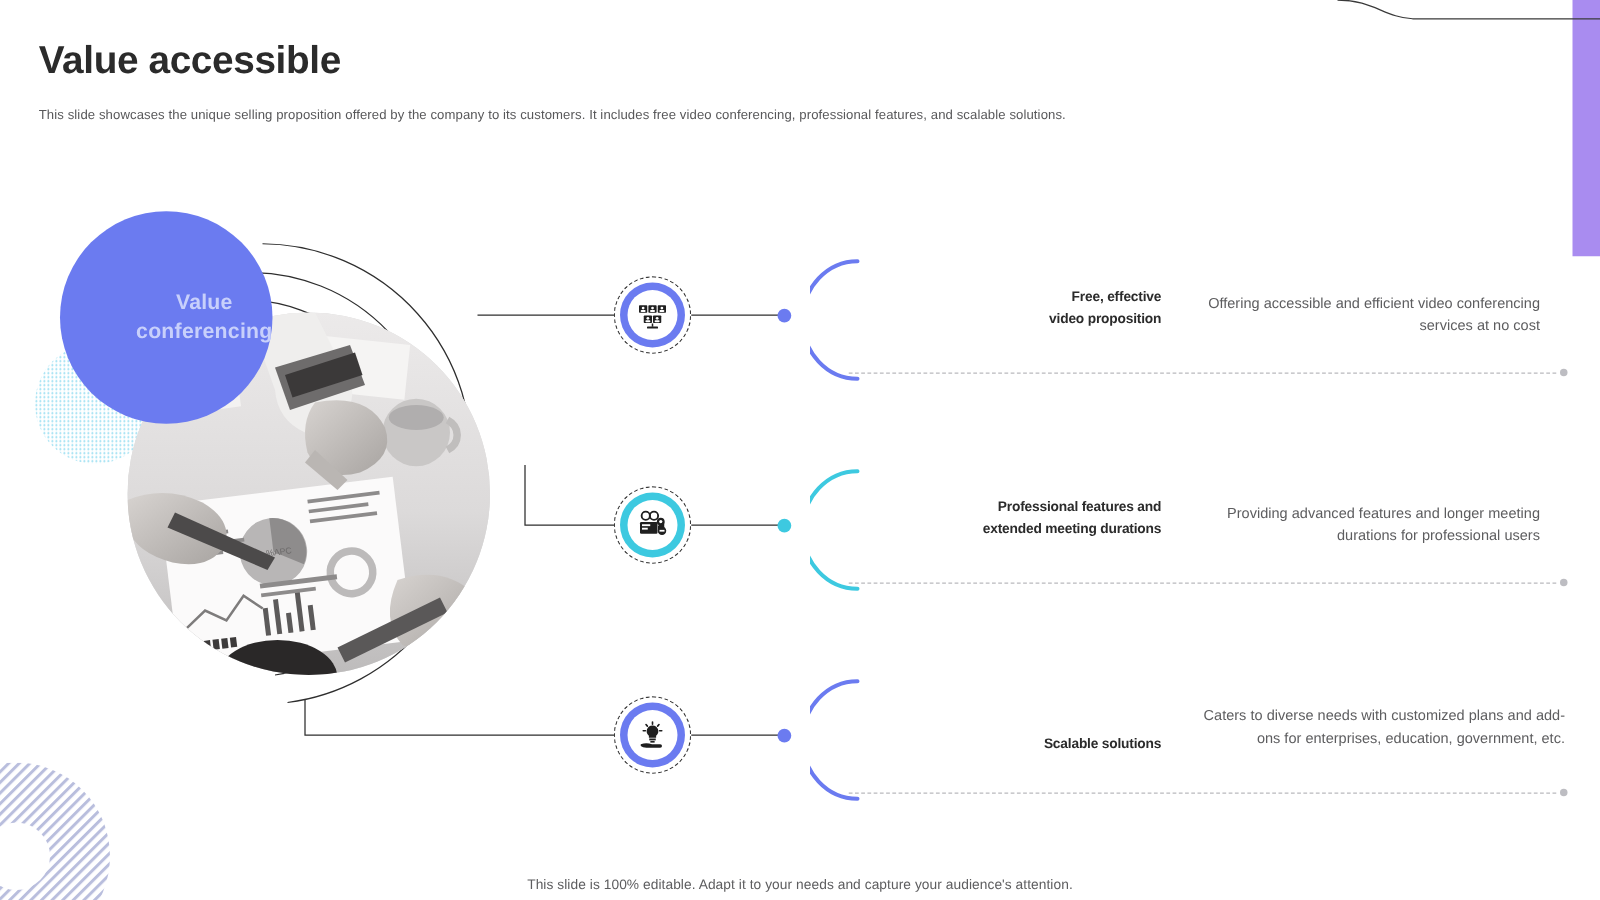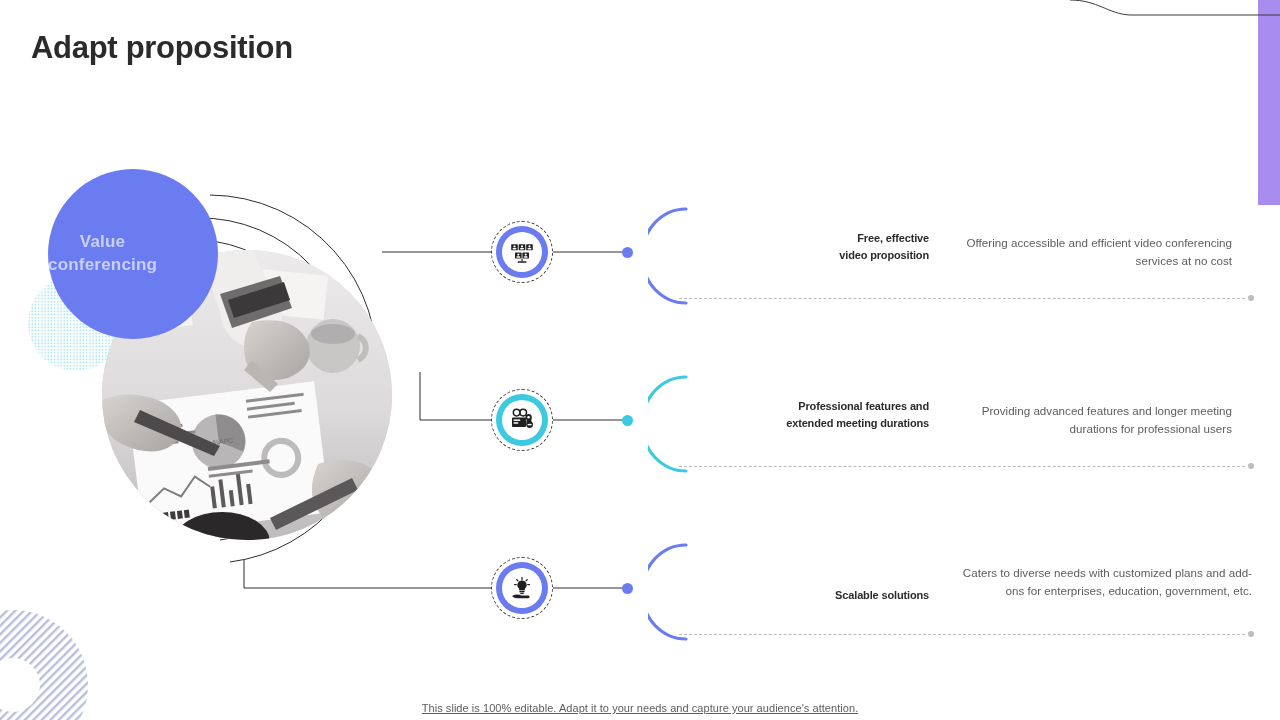--- a/index.html
+++ b/index.html
@@ -28,21 +28,21 @@
     position:absolute;left:31px;top:85px;width:960px;
     font-size:10.5px;color:#58585a;line-height:1.45;letter-spacing:0.08px;
   }
 
   
   .left-cluster{position:absolute;left:0;top:150px;width:460px;height:420px;}
   .halftone{position:absolute;left:28px;top:125px;width:96px;height:96px;}
   .blue-circle{
     position:absolute;left:48px;top:19px;width:170px;height:170px;
     border-radius:50%;background:#6b7bf0;
-    display:flex;align-items:center;justify-content:flex-start;
+    display:flex;align-items:center;justify-content:flex-end;
     z-index:3;
   }
   .blue-circle span{
     color:#c8d0fb;font-size:17px;font-weight:600;line-height:1.35;
     text-align:center;letter-spacing:0.2px;
   }
   .arcs{position:absolute;left:80px;top:40px;width:370px;height:390px;z-index:1;}
   .photo-wrap{
     position:absolute;left:102px;top:100px;width:290px;height:290px;
     border-radius:50%;overflow:hidden;z-index:2;
@@ -105,21 +105,21 @@
 
   
   .enddot{position:absolute;width:11px;height:11px;border-radius:50%;z-index:6;}
   .enddot.d1{left:622px;top:247px;background:#6b7bf0;}
   .enddot.d2{left:622px;top:415px;background:#3dc9e0;}
   .enddot.d3{left:622px;top:583px;background:#6b7bf0;}
 
   
   .footer{
     position:absolute;left:0;right:0;top:702px;text-align:center;
-    font-size:11px;color:#5d5d5f;letter-spacing:0.05px;text-decoration:underline;
+    font-size:11px;color:#5d5d5f;letter-spacing:0.05px;
   }
 </style>
 </head>
 <body>
 
 <div class="slide">
 
   <div class="purple-bar"></div>
   <svg class="top-curve" viewBox="0 0 220 30">
     <path d="M10 2 C 38 2, 48 16, 70 17 L 220 17" fill="none" stroke="#3a3a3a" stroke-width="1"></path>
@@ -131,21 +131,22 @@
         <rect width="2.4" height="6" fill="#b9bedd"></rect>
       </pattern>
       <mask id="donutmask">
         <circle cx="75" cy="75" r="75" fill="#fff"></circle>
         <circle cx="75" cy="75" r="27" fill="#000"></circle>
       </mask>
     </defs>
     <rect width="150" height="150" fill="url(#diag)" mask="url(#donutmask)"></rect>
   </svg>
 
-  <div class="title">Adapt proposition</div>
+  <div class="title">Value accessible</div>
+  <div class="subtitle">This slide showcases the unique selling proposition offered by the company to its customers. It includes free video conferencing, professional features, and scalable solutions.</div>
 
   <div class="left-cluster">
 
     <svg class="halftone" viewBox="0 0 96 96">
       <defs>
         <pattern id="dots" width="3.2" height="3.2" patternUnits="userSpaceOnUse">
           <circle cx="1.1" cy="1.1" r="0.85" fill="#9fe0f2"></circle>
         </pattern>
         <mask id="dmask">
           <circle cx="48" cy="48" r="48" fill="#fff"></circle>

